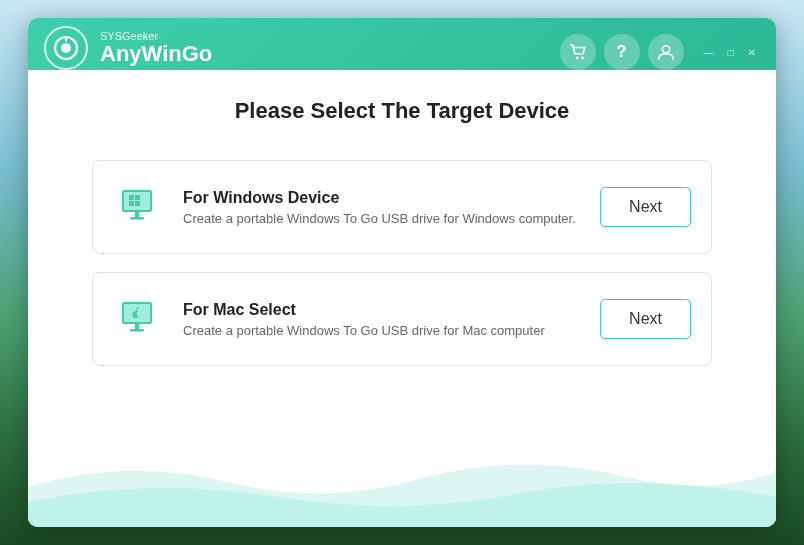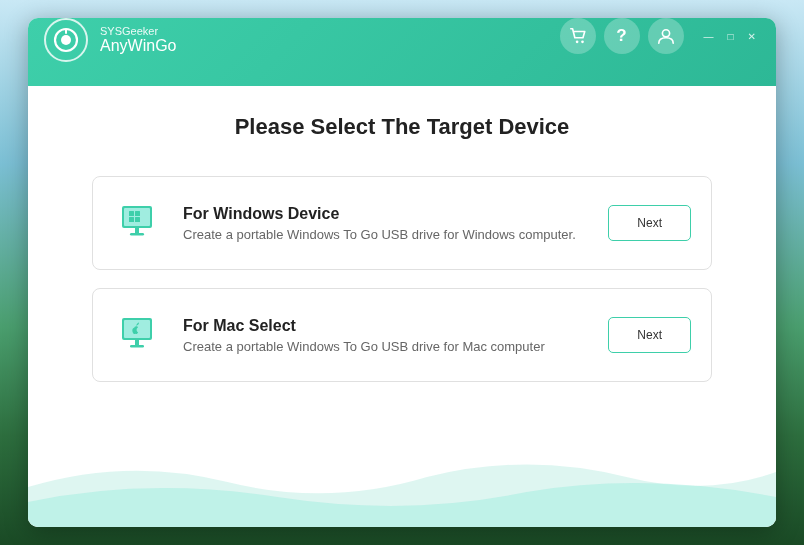--- a/index.html
+++ b/index.html
@@ -33,23 +33,23 @@
       z-index: 1;
       box-shadow: 0 4px 24px rgba(0,0,0,0.3);
       display: flex;
       flex-direction: column;
     }
 
     
     .titlebar {
       background: linear-gradient(135deg, #3ecfaa 0%, #2db896 100%);
       padding: 0 16px;
-      height: 68px;
-      display: flex;
-      align-items: flex-start;
+      height: 52px;
+      display: flex;
+      align-items: flex-end;
       justify-content: space-between;
       flex-shrink: 0;
     }
 
     .titlebar-left {
       display: flex;
       align-items: center;
       gap: 12px;
     }
 
@@ -71,22 +71,22 @@
     }
 
     .app-subtitle {
       color: rgba(255,255,255,0.9);
       font-size: 11px;
       font-weight: 400;
     }
 
     .app-title {
       color: white;
-      font-size: 16px;
-      font-weight: 400;
+      font-size: 22px;
+      font-weight: 700;
       line-height: 1.1;
     }
 
     .titlebar-right {
       display: flex;
       align-items: center;
       gap: 8px;
     }
 
     .titlebar-icon-btn {
@@ -191,21 +191,21 @@
       font-size: 13px;
       color: #666;
     }
 
     .next-btn {
       padding: 10px 28px;
       border: 1.5px solid #3ecfaa;
       border-radius: 5px;
       background: #fff;
       color: #333;
-      font-size: 12px;
+      font-size: 16px;
       cursor: pointer;
       white-space: nowrap;
       flex-shrink: 0;
     }
 
     
   </style>
 </head>
 <body>
 

